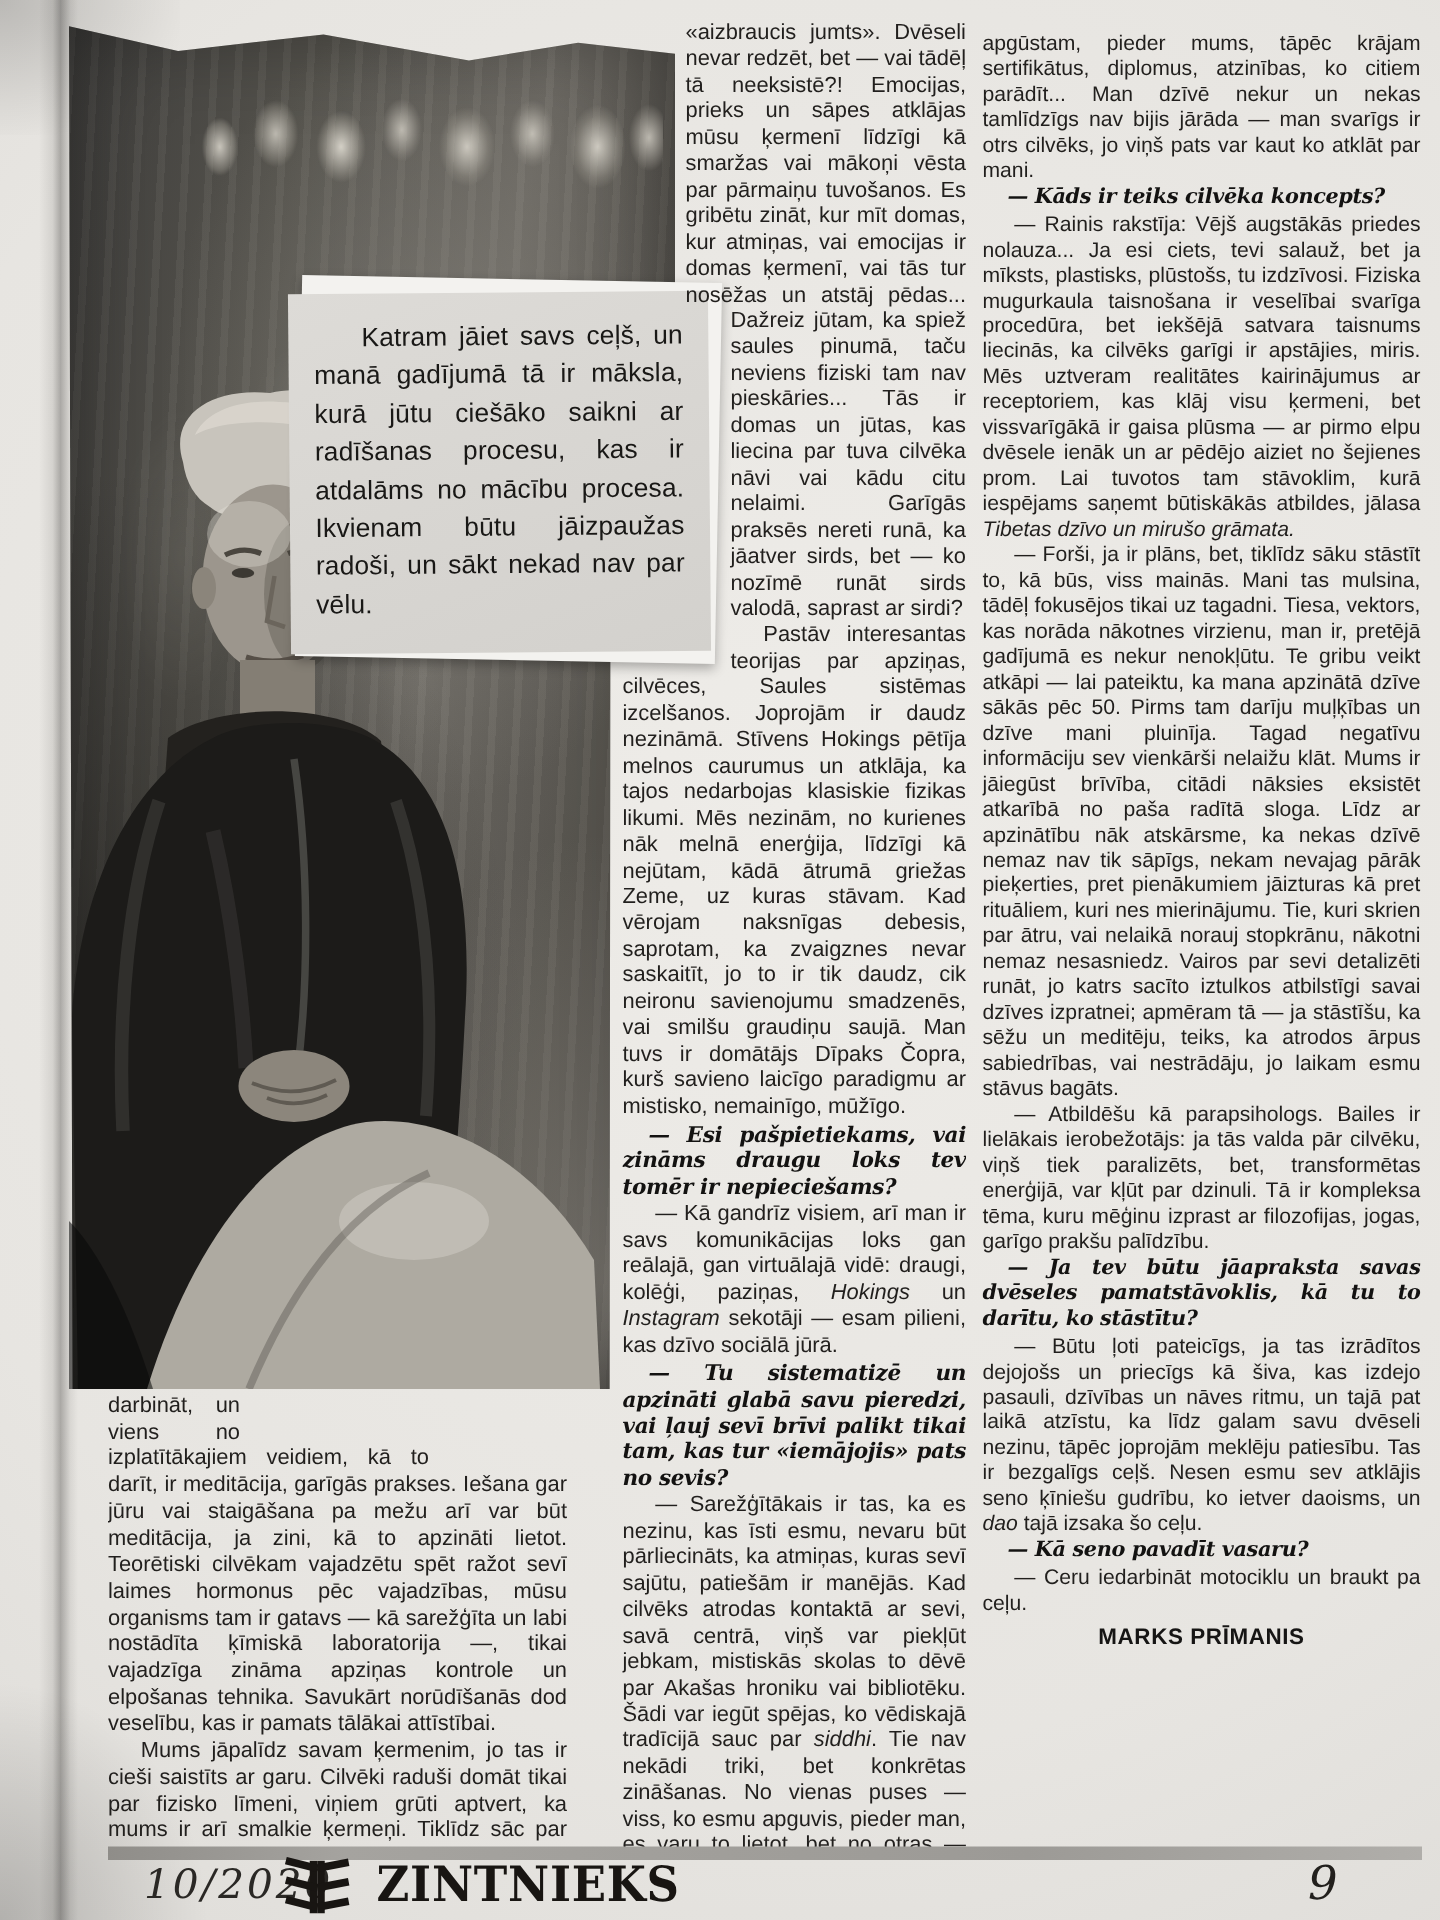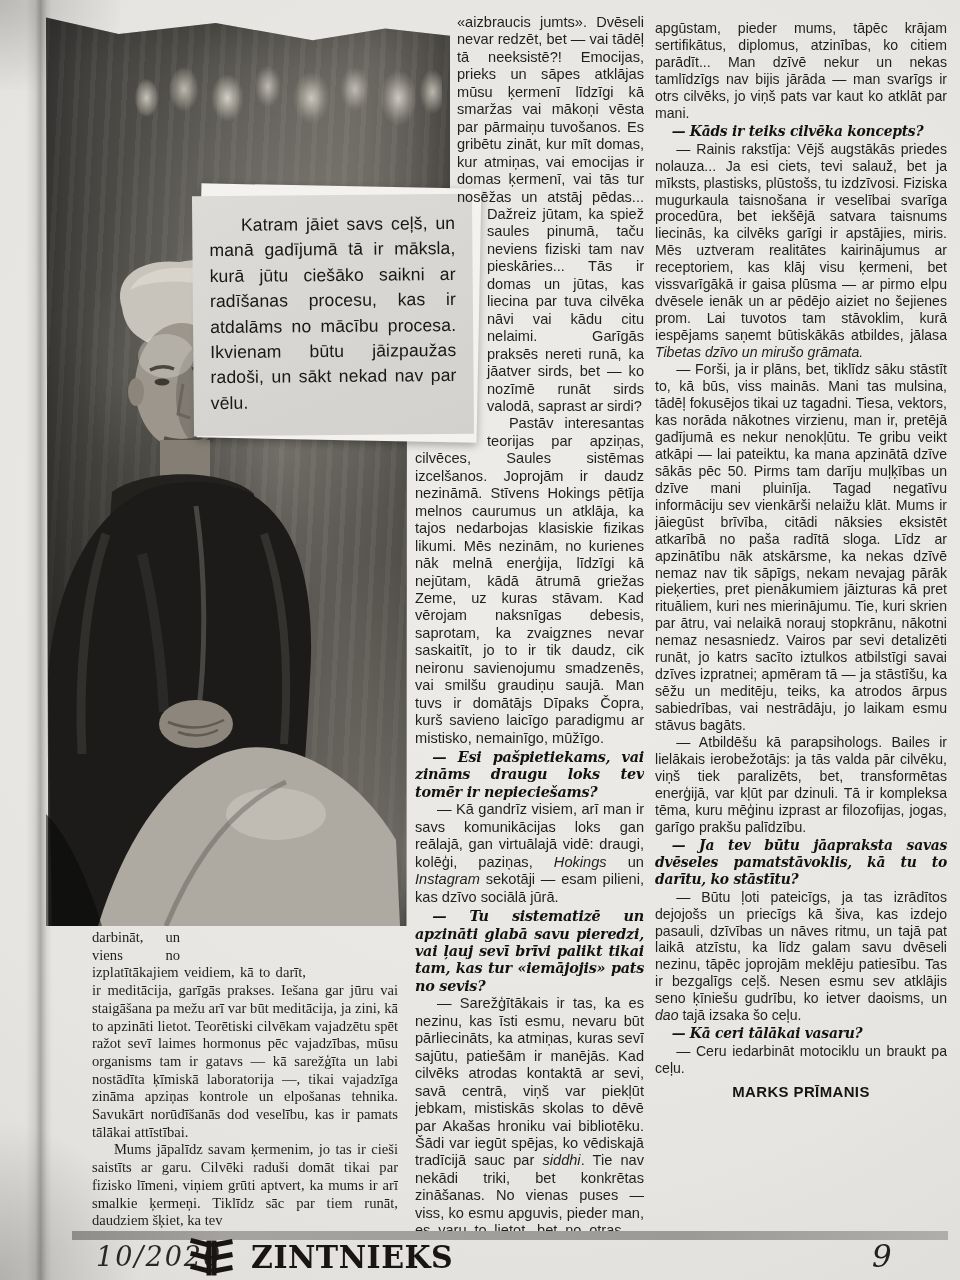--- a/index.html
+++ b/index.html
@@ -78,21 +78,21 @@
     background:linear-gradient(160deg,#dddbd7 0%,#d3d1cd 100%);
     transform:rotate(-0.5deg);
     box-sizing:border-box;padding:17px 17px 0 17px;
     font-size:17.6px;line-height:25.4px;color:#191816;
     text-align:justify;letter-spacing:0.1px;word-spacing:1px;overflow:hidden;
   }
   .quote .qtext{text-indent:1.8em;display:block;}
 
   
   .col{position:absolute;text-align:justify;color:#211f1d;overflow:hidden;}
-  .col-left{left:92px;top:929px;width:306px;height:302px;font-size:14.6px;line-height:17.7px;font-family:Liberation Serif, serif;}
+  .col-left{left:72px;top:929px;width:306px;height:302px;font-size:14.6px;line-height:17.7px;}
   .col-mid{left:415px;top:14px;width:229px;height:1218px;font-size:14.6px;line-height:17.45px;}
   .col-right{left:655px;top:20px;width:292px;height:1202px;font-size:14.1px;line-height:16.95px;}
   .col p{margin:0;}
   .col p.body{text-indent:1.5em;}
   .col p.opening{text-indent:0;}
   .col p.question{
     font-family:"DejaVu Serif", serif;font-weight:700;font-style:italic;
     font-size:0.985em;letter-spacing:-0.25px;text-indent:1.2em;color:#131211;
     margin:1px 0;
   }
@@ -210,21 +210,21 @@
     </div>
 
   <div class="col col-right">
       <p class="opening"><span>apgūstam, pieder mums, tāpēc krājam sertifikātus, diplomus, atzinības, ko citiem parādīt... Man dzīvē nekur un nekas tamlīdzīgs nav bijis jārāda — man svarīgs ir otrs cilvēks, jo viņš pats var kaut ko atklāt par mani.</span></p>
       <p class="question"><span>— Kāds ir teiks cilvēka koncepts?</span></p>
       <p class="body"><span>— Rainis rakstīja: Vējš augstākās priedes nolauza... Ja esi ciets, tevi salauž, bet ja mīksts, plastisks, plūstošs, tu izdzīvosi. Fiziska mugurkaula taisnošana ir veselībai svarīga procedūra, bet iekšējā satvara taisnums liecinās, ka cilvēks garīgi ir apstājies, miris. Mēs uztveram realitātes kairinājumus ar receptoriem, kas klāj visu ķermeni, bet vissvarīgākā ir gaisa plūsma — ar pirmo elpu dvēsele ienāk un ar pēdējo aiziet no šejienes prom. Lai tuvotos tam stāvoklim, kurā iespējams saņemt būtiskākās atbildes, jālasa </span><span class="em">Tibetas dzīvo un mirušo grāmata.</span></p>
       <p class="body"><span>— Forši, ja ir plāns, bet, tiklīdz sāku stāstīt to, kā būs, viss mainās. Mani tas mulsina, tādēļ fokusējos tikai uz tagadni. Tiesa, vektors, kas norāda nākotnes virzienu, man ir, pretējā gadījumā es nekur nenokļūtu. Te gribu veikt atkāpi — lai pateiktu, ka mana apzinātā dzīve sākās pēc 50. Pirms tam darīju muļķības un dzīve mani pluinīja. Tagad negatīvu informāciju sev vienkārši nelaižu klāt. Mums ir jāiegūst brīvība, citādi nāksies eksistēt atkarībā no paša radītā sloga. Līdz ar apzinātību nāk atskārsme, ka nekas dzīvē nemaz nav tik sāpīgs, nekam nevajag pārāk pieķerties, pret pienākumiem jāizturas kā pret rituāliem, kuri nes mierinājumu. Tie, kuri skrien par ātru, vai nelaikā norauj stopkrānu, nākotni nemaz nesasniedz. Vairos par sevi detalizēti runāt, jo katrs sacīto iztulkos atbilstīgi savai dzīves izpratnei; apmēram tā — ja stāstīšu, ka sēžu un meditēju, teiks, ka atrodos ārpus sabiedrības, vai nestrādāju, jo laikam esmu stāvus bagāts.</span></p>
       <p class="body"><span>— Atbildēšu kā parapsihologs. Bailes ir lielākais ierobežotājs: ja tās valda pār cilvēku, viņš tiek paralizēts, bet, transformētas enerģijā, var kļūt par dzinuli. Tā ir kompleksa tēma, kuru mēģinu izprast ar filozofijas, jogas, garīgo prakšu palīdzību.</span></p>
       <p class="question"><span>— Ja tev būtu jāapraksta savas dvēseles pamatstāvoklis, kā tu to darītu, ko stāstītu?</span></p>
       <p class="body"><span>— Būtu ļoti pateicīgs, ja tas izrādītos dejojošs un priecīgs kā šiva, kas izdejo pasauli, dzīvības un nāves ritmu, un tajā pat laikā atzīstu, ka līdz galam savu dvēseli nezinu, tāpēc joprojām meklēju patiesību. Tas ir bezgalīgs ceļš. Nesen esmu sev atklājis seno ķīniešu gudrību, ko ietver daoisms, un </span><span class="em">dao</span><span> tajā izsaka šo ceļu.</span></p>
-      <p class="question"><span>— Kā ceri tālākai vasaru?</span></p>
+      <p class="question"><span>— Kā seno pavadīt vasaru?</span></p>
       <p class="body"><span>— Ceru iedarbināt motociklu un braukt pa ceļu.</span></p>
       <p class="byline"><span>MARKS PRĪMANIS</span></p>
     </div>
 
   <div class="rule"></div>
   <div class="issue">10/2020</div>
   <div class="logo">
     <svg width="46" height="40" viewBox="0 0 46 40">
       <g stroke="#181512" stroke-width="5" stroke-linecap="square" fill="none">
         <path d="M21 5 L21 35"></path>

